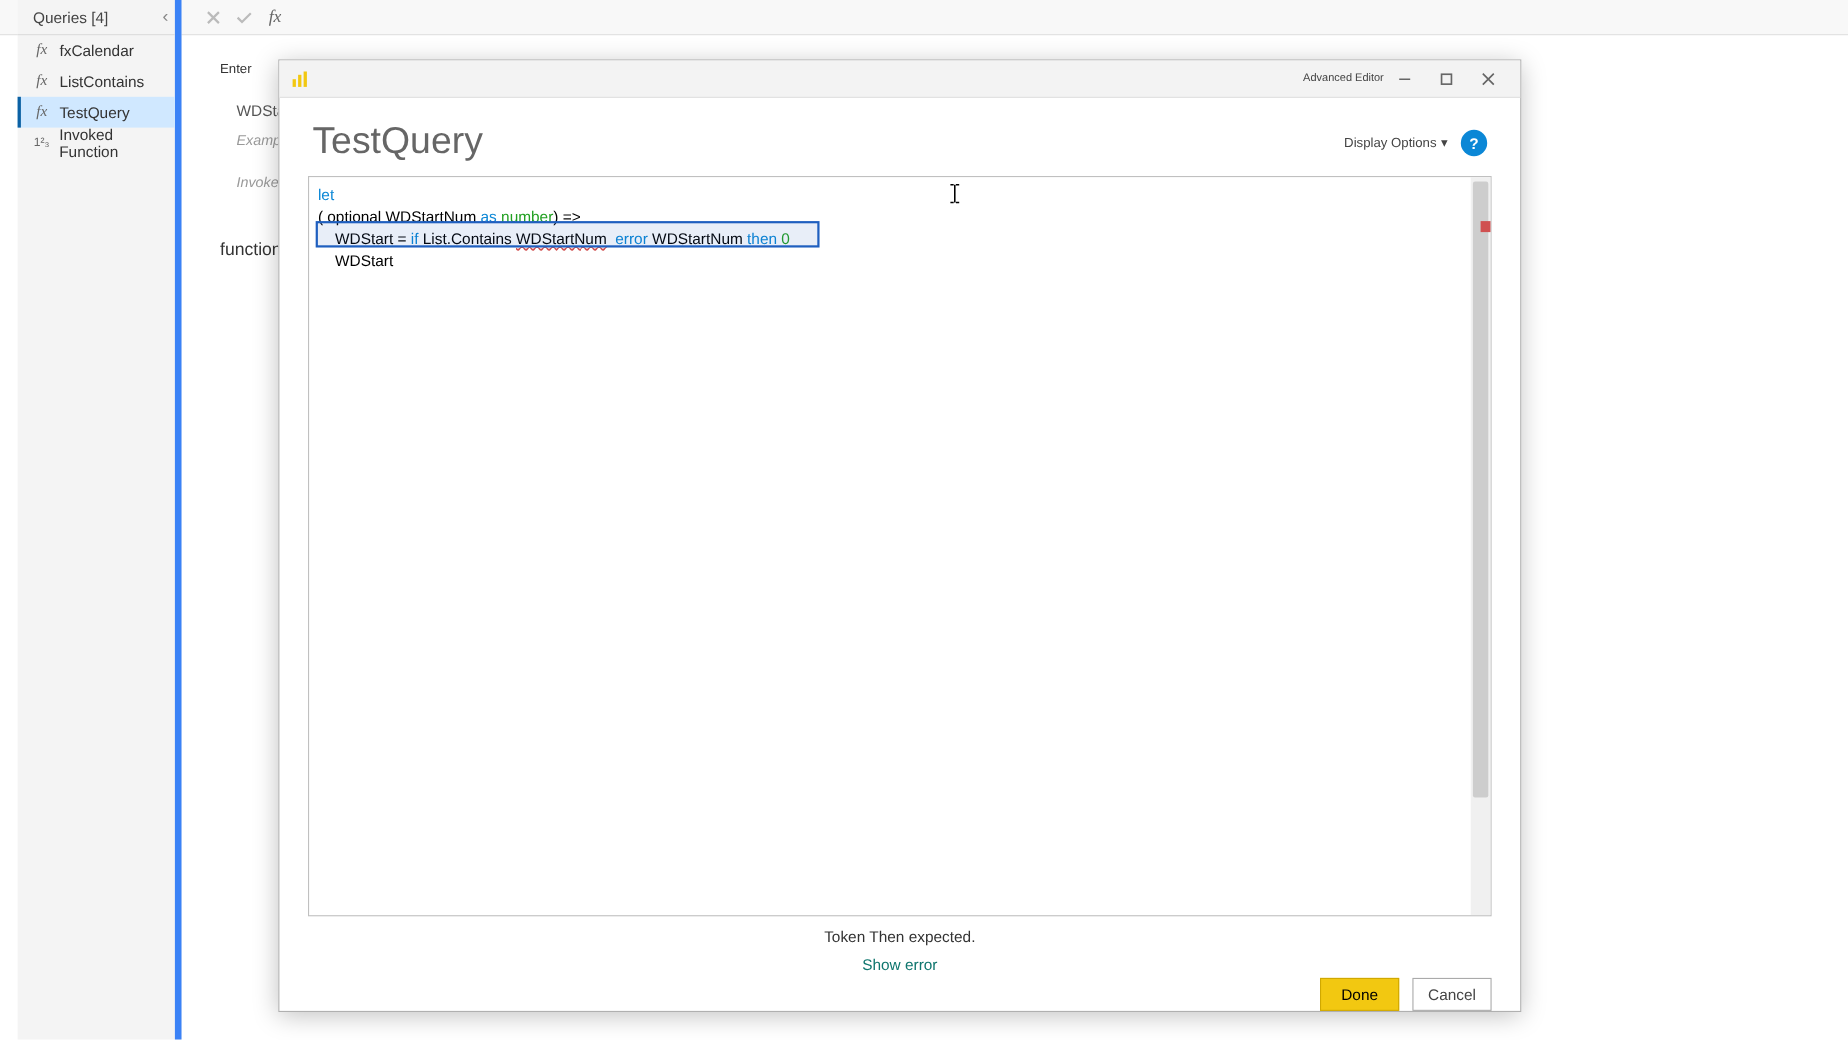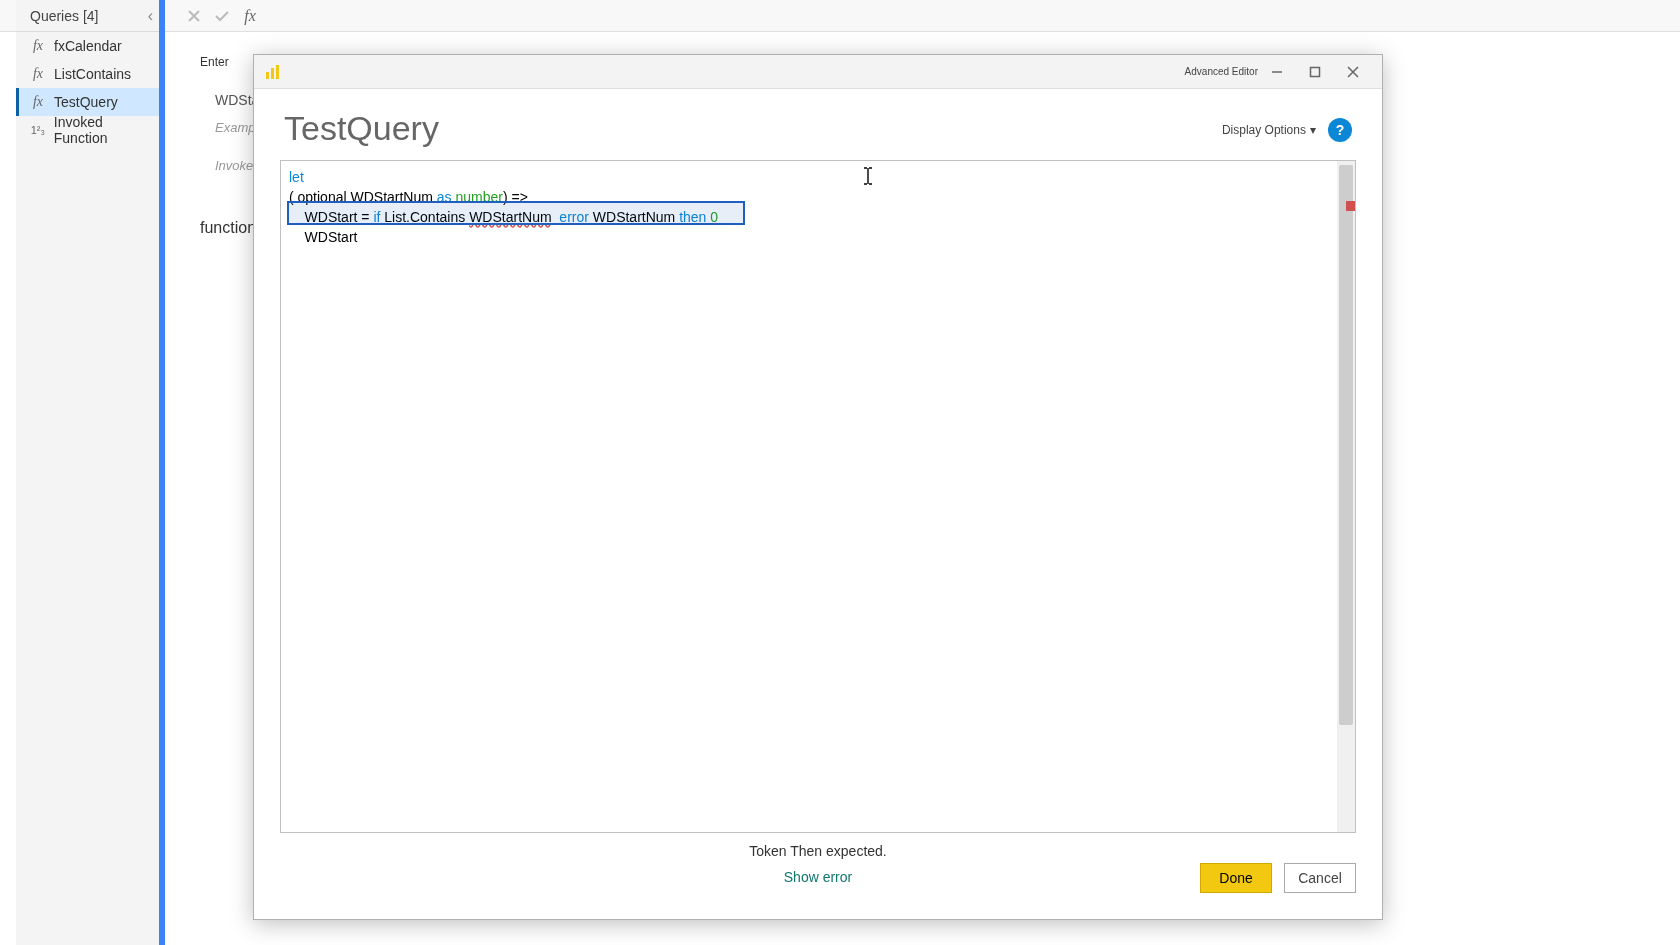--- a/index.html
+++ b/index.html
@@ -66,21 +66,21 @@
     .editor-scroll { position:absolute; right:0; top:0; width:18px; height:100%; background:#f0f0f0;}
     .thumb { position:absolute; right:2px; top:4px; width:14px; height:560px; background:#cdcdcd; border-radius:2px;}
     .err-marker { position:absolute; right:-1px; top:40px; width:10px; height:10px; background:#d05050;}
     .text-cursor-gfx { position:absolute; left:580px; top:5px; width:14px; height:20px;}
 
     .errorbar { height:30px; display:flex; align-items:center; gap:10px; padding: 0 30px; font-size:14px;flex-direction:column;}
     .warn-ico { width:18px;height:18px; }
     .err-text { color:#333;}
     .show-err { color:#0f766e; cursor:pointer;}
 
-    .footer { height:56px; display:flex; align-items:flex-start; justify-content:flex-end; gap:12px; padding:0 26px;}
+    .footer { height:56px; display:flex; align-items:flex-end; justify-content:flex-end; gap:12px; padding:0 26px;}
     .btn { min-width:72px; height:30px; border:1px solid #aaa; background:#fff; font-size:14px; color:#444; cursor:pointer;}
     .btn.primary { background:#f2c811; border-color:#d0a800; color:#000;}
   </style>
 </head>
 <body>
 
 <div class="topbar">
   <div class="tb-btn">
     <svg width="14" height="14" viewBox="0 0 14 14">
         <path d="M2 2 L12 12 M12 2 L2 12" stroke="#bbb" stroke-width="2"></path>

